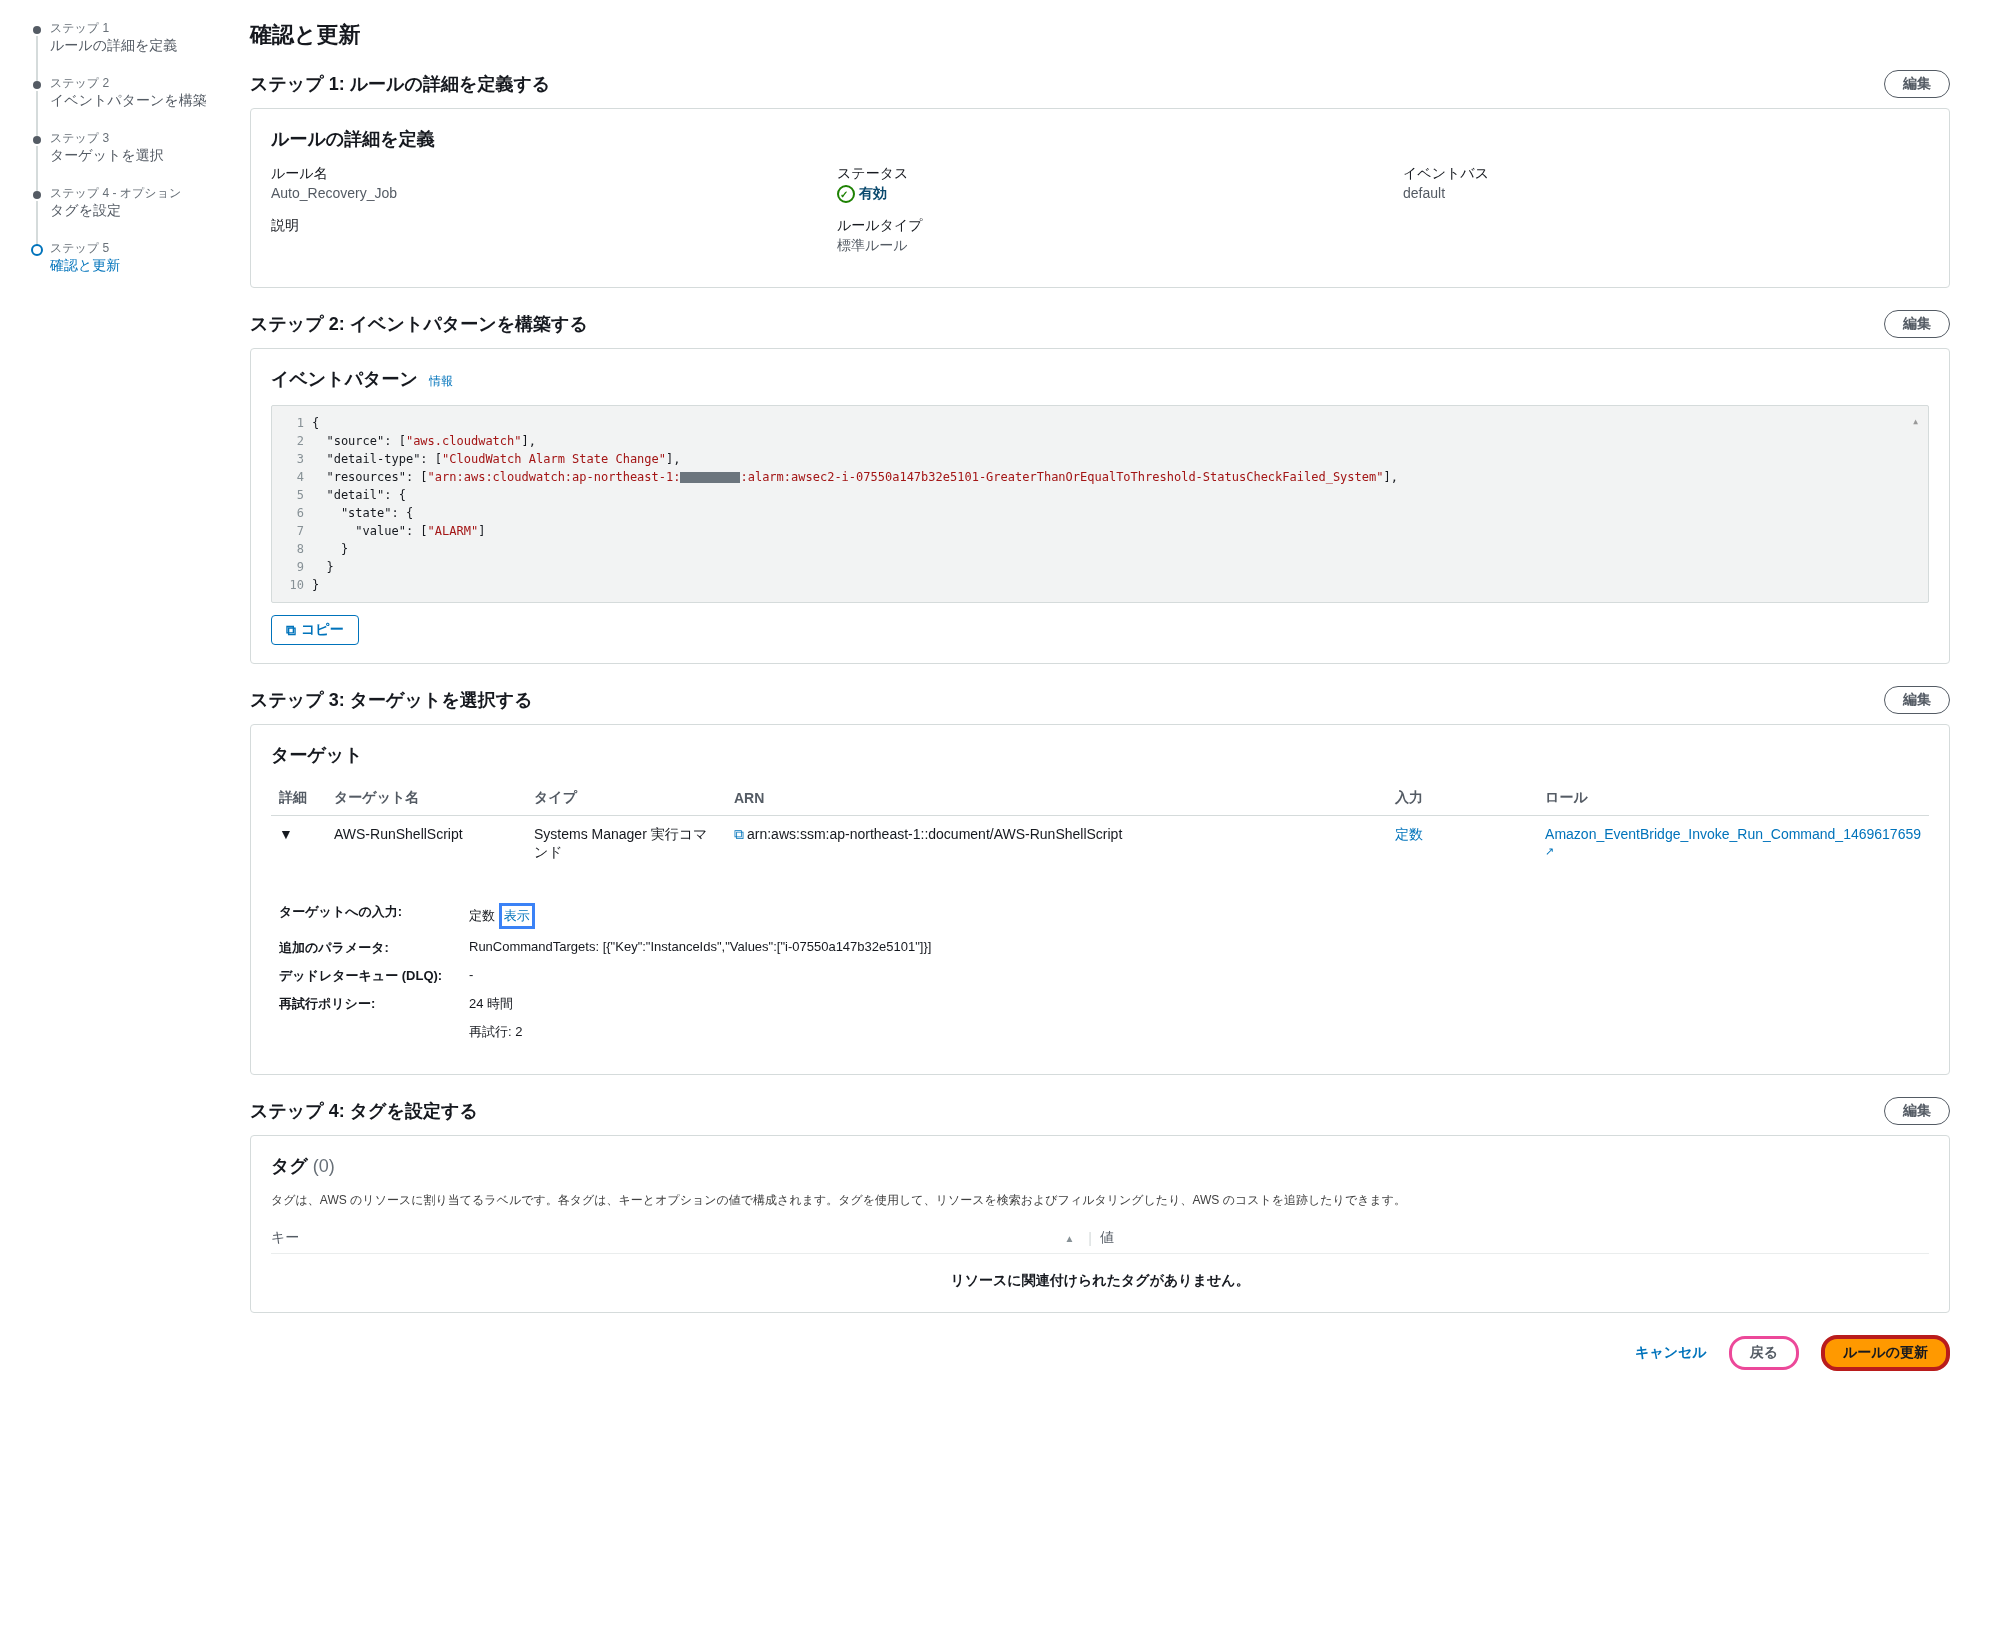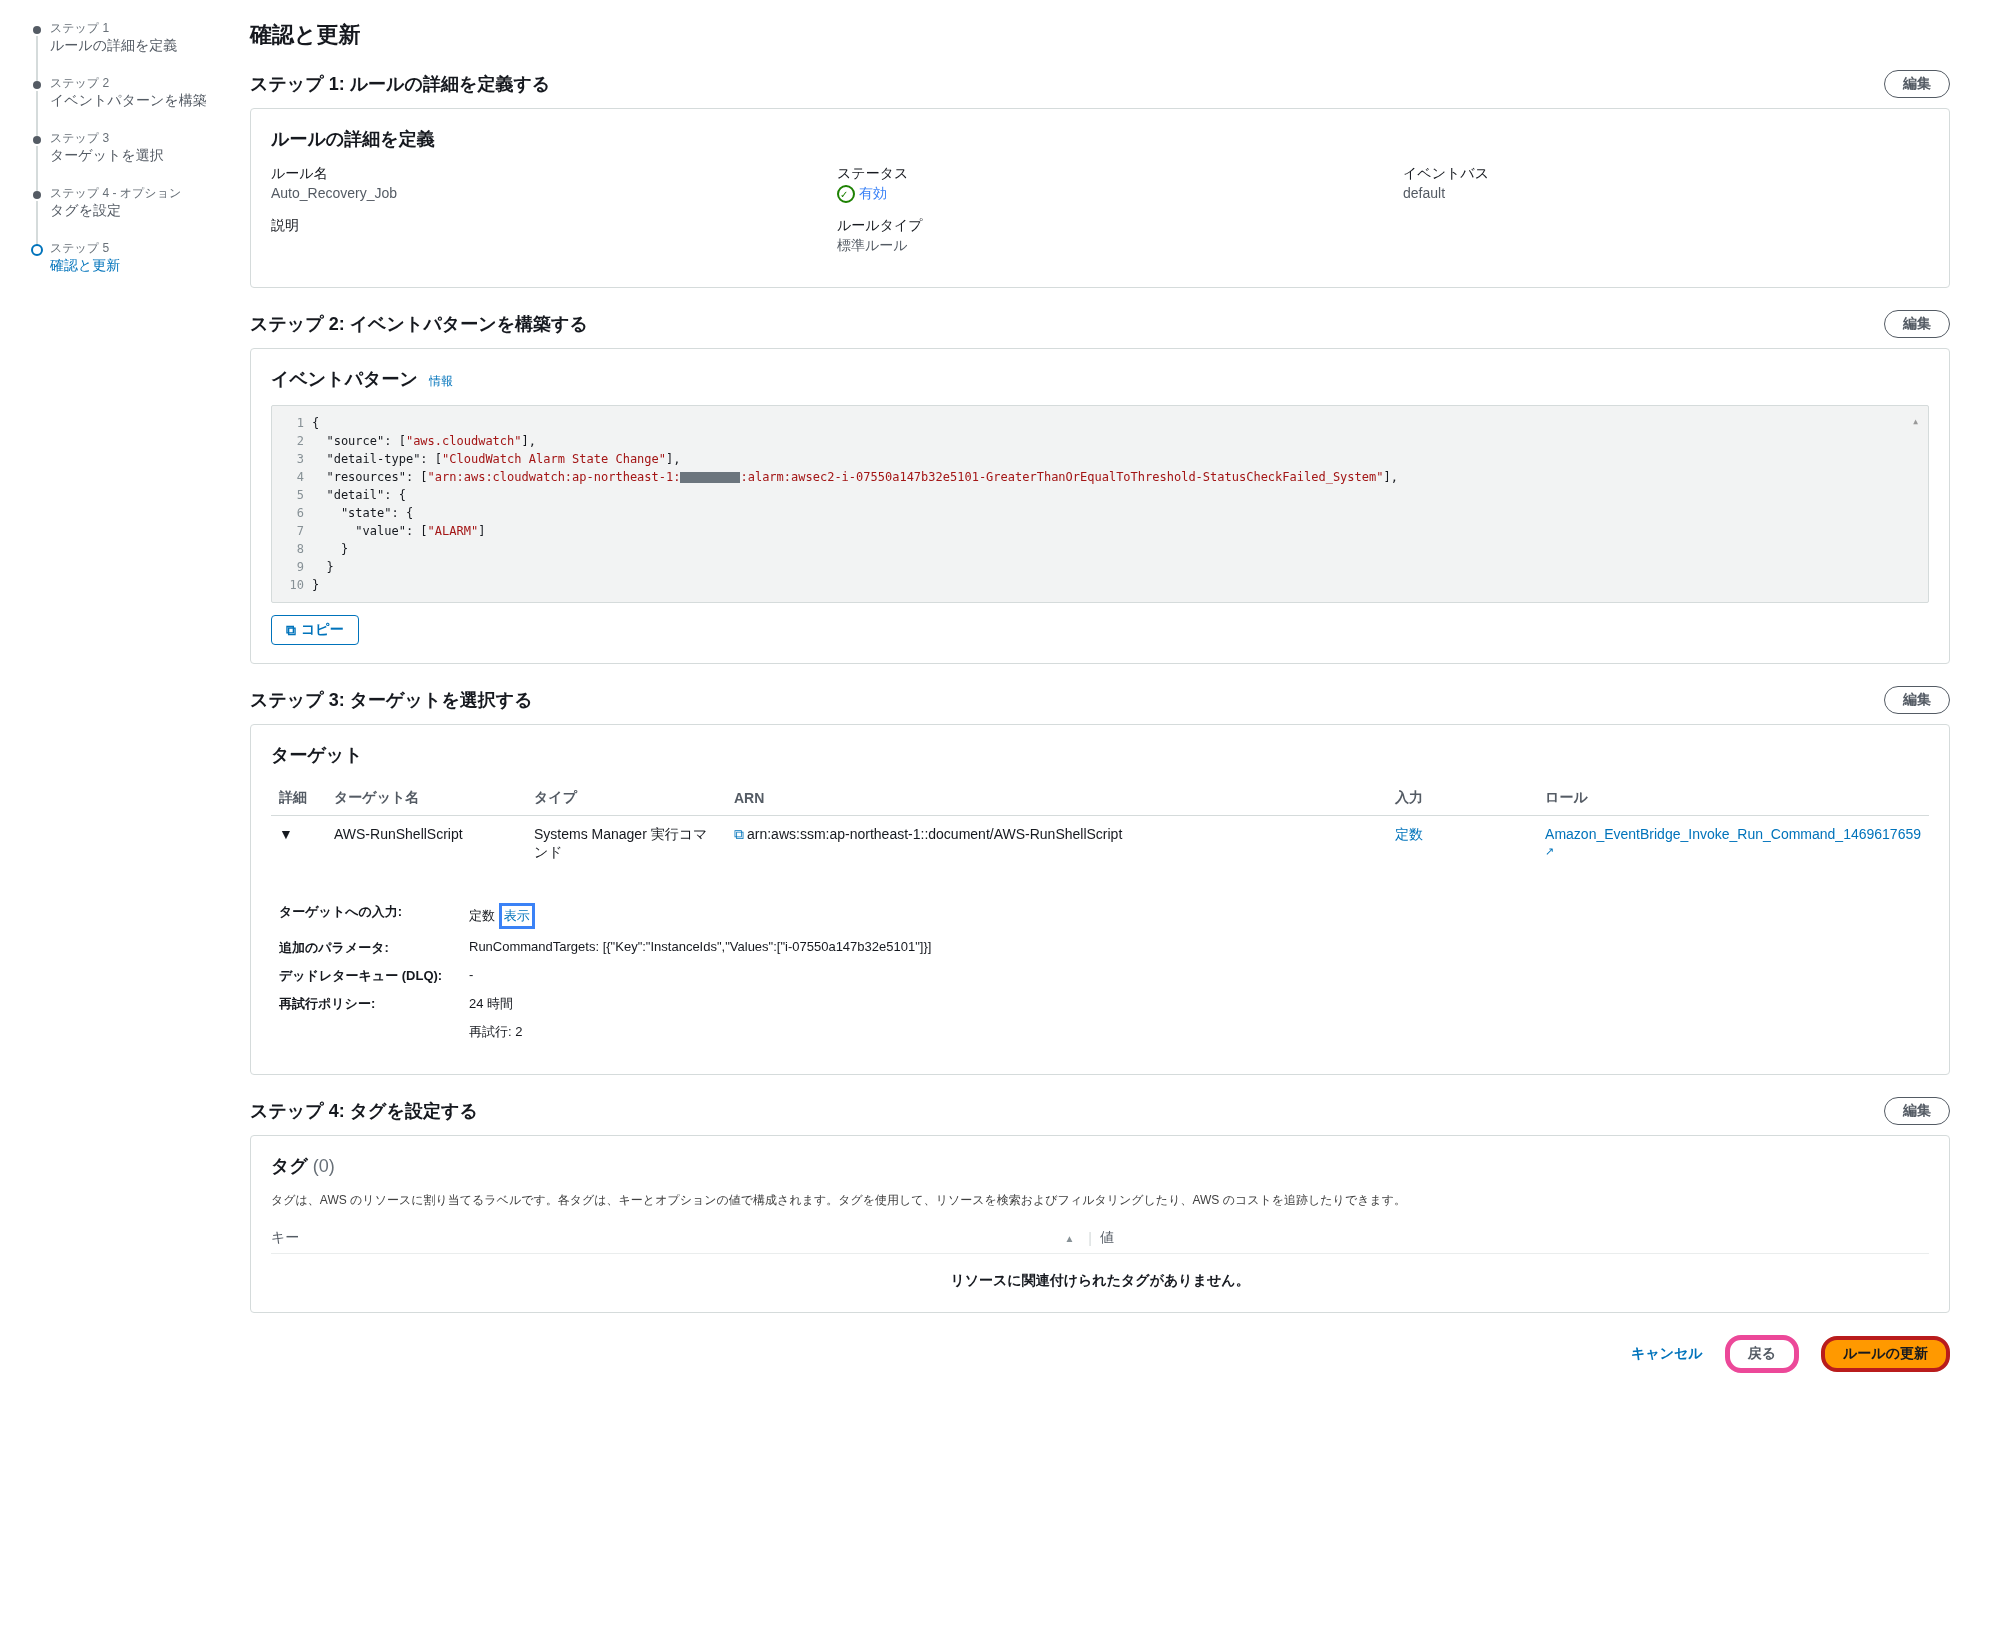--- a/index.html
+++ b/index.html
@@ -23,21 +23,21 @@
 .section-header { display: flex; justify-content: space-between; align-items: center; margin: 14px 0 10px; }
 .section-header h2 { font-size: 18px; font-weight: 700; }
 .btn-edit { background: #fff; border: 1px solid #545b64; color: #545b64; padding: 4px 18px; border-radius: 16px; font-size: 14px; cursor: pointer; font-weight: 600; }
 
 .panel { border: 1px solid #d5dbdb; border-radius: 4px; padding: 18px 20px; margin-bottom: 22px; background: #fff; }
 .panel-title { font-size: 18px; font-weight: 700; margin-bottom: 14px; }
 .kv-row { display: flex; gap: 40px; }
 .kv { flex: 1; margin-bottom: 14px; }
 .kv-label { font-size: 14px; color: #16191f; font-weight: 400; margin-bottom: 2px; }
 .kv-value { font-size: 14px; color: #545b64; }
-.status-active { color: #3b82f6; display: flex; align-items: center; gap: 4px; }
+.status-active { color: #0c4a6e; display: flex; align-items: center; gap: 4px; font-weight: bold; }
 .status-active::before { content: ''; width: 14px; height: 14px; border: 2px solid #1d8102; border-radius: 50%; display: inline-block; position: relative; }
 .status-active::after { content: '✓'; position: absolute; font-size: 10px; margin-left: 3px; color: #1d8102; }
 
 .info-link { color: #0073bb; font-size: 12px; margin-left: 6px; font-weight: 400; cursor: pointer; }
 .code-block { position: relative; background: #f2f3f3; border: 1px solid #d5dbdb; padding: 8px 10px 8px 40px; font-family: Monaco, Consolas, monospace; font-size: 12px; line-height: 1.5; border-radius: 2px; counter-reset: line; white-space: pre; overflow-x: auto; }
 .code-line { display: block; position: relative; }
 .code-line::before { counter-increment: line; content: counter(line); position: absolute; left: -30px; width: 22px; text-align: right; color: #879196; }
 .c-str { color: #a31515; }
 .redact { background: #6c757d; display: inline-block; width: 60px; height: 11px; vertical-align: middle; }
 .scroll-track { position: absolute; right: 2px; top: 6px; width: 14px; }
@@ -65,21 +65,21 @@
 .tag-header { display: flex; padding: 6px 0; border-bottom: 1px solid #eaeded; }
 .tag-col { flex: 1; font-size: 14px; color: #545b64; }
 .tag-col.key { display: flex; align-items: center; gap: 6px; }
 .sort-icon { font-size: 10px; color: #879196; }
 .sep { color: #d5dbdb; margin: 0 8px; }
 .tag-empty { text-align: center; padding: 18px 0 4px; color: #16191f; font-weight: 700; font-size: 14px; }
 
 
 .footer-actions { display: flex; justify-content: flex-end; gap: 22px; align-items: center; margin-top: 18px; }
 .btn-cancel { background: none; border: none; color: #0073bb; font-weight: 700; font-size: 14px; cursor: pointer; }
-.btn-back { background: #fff; border: 5px solid #ec4899; color: #545b64; padding: 5px 18px; border-radius: 16px; font-size: 14px; font-weight: 700; cursor: pointer; }
+.btn-back { background: #fff; border: 3px solid #ec4899; color: #545b64; padding: 5px 18px; border-radius: 16px; font-size: 14px; font-weight: 700; cursor: pointer; }
 .btn-primary { background: #ff9900; border: 4px solid #b91c1c; color: #16191f; padding: 5px 18px; border-radius: 16px; font-size: 14px; font-weight: 700; cursor: pointer; }
 </style>
 </head>
 <body>
 
 <div class="layout">
   <div class="stepper">
     <div class="step">
       <div class="step-num">ステップ 1</div>
       <div class="step-label">ルールの詳細を定義</div>

